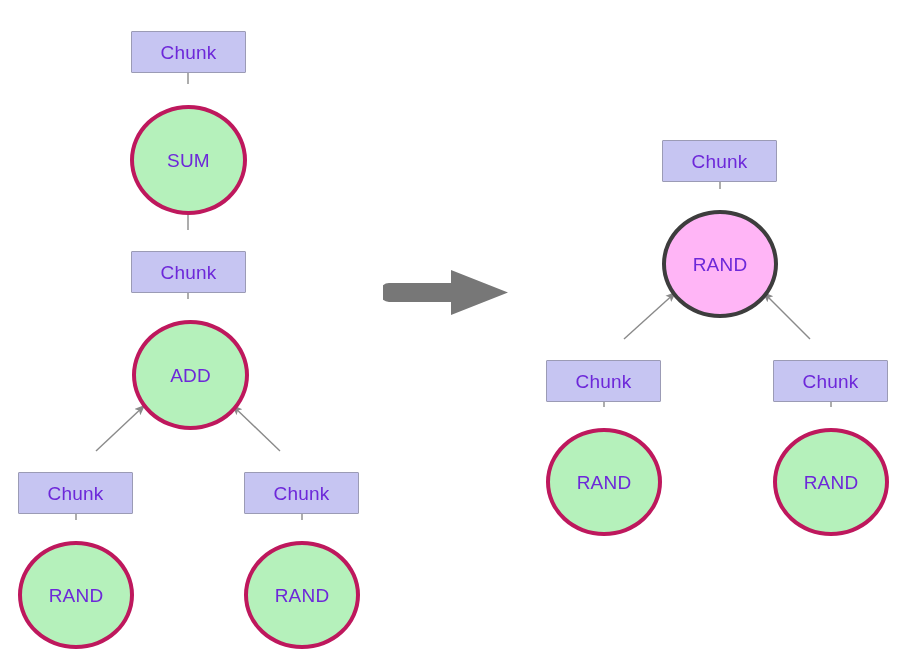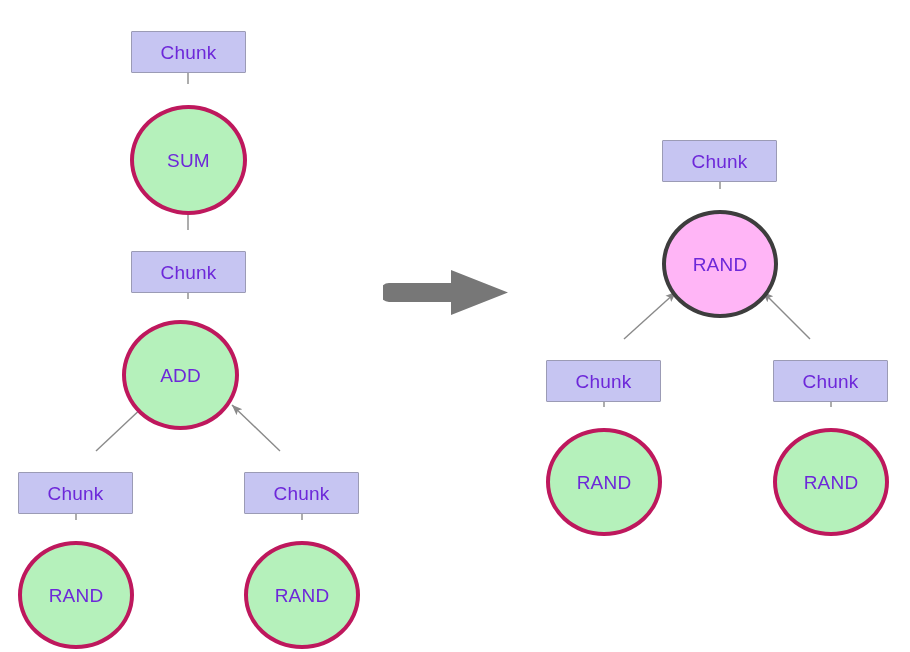--- a/index.html
+++ b/index.html
@@ -86,21 +86,21 @@
         <line x1="810" y1="339" x2="763" y2="292" stroke="#8a8a8a" stroke-width="1.4" marker-end="url(#arrowhead)"></line>
         <line x1="604" y1="407" x2="604" y2="386" stroke="#8a8a8a" stroke-width="1.4" marker-end="url(#arrowhead)"></line>
         <line x1="831" y1="407" x2="831" y2="386" stroke="#8a8a8a" stroke-width="1.4" marker-end="url(#arrowhead)"></line>
       </g>
   </svg>
 
   <div id="left-graph">
       <div class="node chunk-box" style="left: 131px; top: 11px; width: 115px; height: 42px;">Chunk</div>
       <div class="node op-circle" style="left: 130px; top: 85px; width: 117px; height: 110px;">SUM</div>
       <div class="node chunk-box" style="left: 131px; top: 231px; width: 115px; height: 42px;">Chunk</div>
-      <div class="node op-circle" style="left: 122px; top: 300px; width: 117px; height: 110px;">ADD</div>
+      <div class="node op-circle" style="left: 132px; top: 300px; width: 117px; height: 110px;">ADD</div>
       <div class="node chunk-box" style="left: 18px; top: 452px; width: 115px; height: 42px;">Chunk</div>
       <div class="node chunk-box" style="left: 244px; top: 452px; width: 115px; height: 42px;">Chunk</div>
       <div class="node op-circle" style="left: 18px; top: 521px; width: 116px; height: 108px;">RAND</div>
       <div class="node op-circle" style="left: 244px; top: 521px; width: 116px; height: 108px;">RAND</div>
     </div>
 
   <svg class="big-arrow" id="transform-arrow-svg" viewBox="0 0 126 47" xmlns="http://www.w3.org/2000/svg" style="left: 383px; top: 269px; width: 126px; height: 47px;">
     <path d="M6,14 L68,14 L68,1 L125,23.5 L68,46 L68,33 L6,33
              A9.5,9.5 0 0 1 6,14 Z" fill="#777777"></path>
   </svg>

